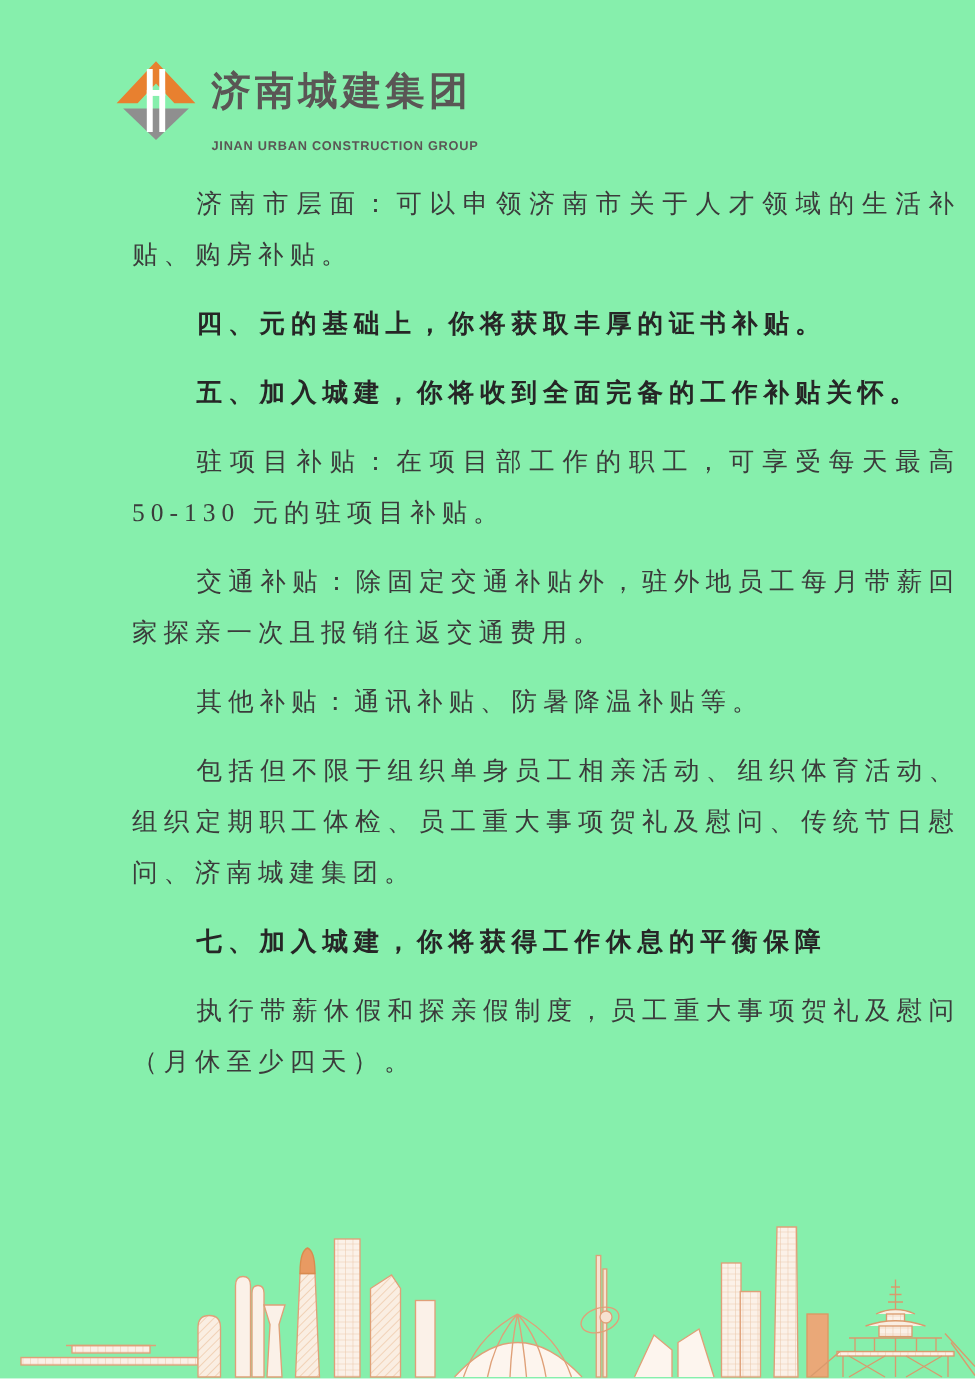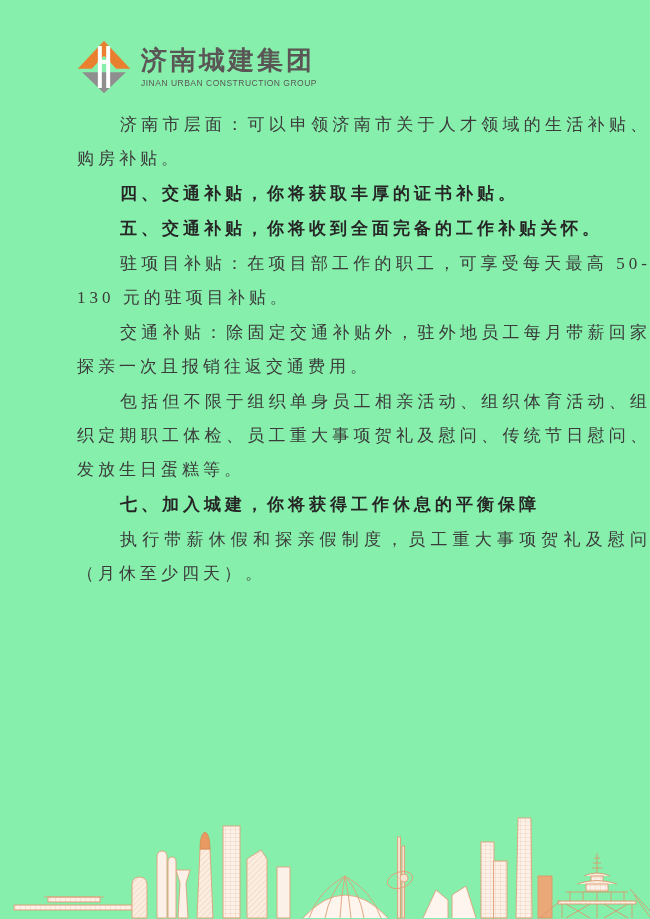--- a/index.html
+++ b/index.html
@@ -10,29 +10,29 @@
   .logo-row{position:absolute;top:38px;left:76px;display:flex;align-items:flex-start;gap:9px;}
   .logo-mark{width:56px;height:58px;flex:0 0 auto;}
   .logo-text{display:flex;flex-direction:column;}
   .logo-cn{
     font-family:"Liberation Sans","DejaVu Sans",sans-serif;
     font-size:26px;font-weight:bold;color:#5a5655;letter-spacing:3px;
     line-height:1.15;margin-top:8px;white-space:nowrap;
   }
   .logo-en{
     font-family:"Liberation Sans","DejaVu Sans",sans-serif;
-    font-size:8.5px;font-weight:normal;color:#5a5655;letter-spacing:0.5px;
-    margin-top:2px;white-space:nowrap;
+    font-size:8.5px;font-weight:bold;color:#5a5655;letter-spacing:0.5px;
+    margin-top:16px;white-space:nowrap;
   }
   .content{
     position:absolute;left:76px;right:38px;top:107px;
     font-size:17px;line-height:34px;color:#3b3b3b;
     text-align:justify;letter-spacing:4px;
   }
-  .content p{margin:1px;text-indent:43px;}
+  .content p{margin:12px;text-indent:43px;}
   .content p.heading{font-weight:bold;color:#262626;}
   .skyline{position:absolute;left:0;bottom:0;width:650px;height:130px;}
 </style>
 </head>
 <body>
 
 <div class="page">
 
   <header class="logo-row">
     <svg class="logo-mark" viewBox="0 0 64 64" aria-hidden="true">
@@ -43,25 +43,26 @@
       <rect x="25" y="24" width="14" height="4.5" fill="#ffffff"></rect>
     </svg>
     <div class="logo-text">
       <div class="logo-cn">济南城建集团</div>
       <div class="logo-en">JINAN URBAN CONSTRUCTION GROUP</div>
     </div>
   </header>
 
   <main class="content" id="doc-content">
       <p class="body">济南市层面：可以申领济南市关于人才领域的生活补贴、购房补贴。</p>
-      <p class="heading">四、交通补贴，你将获取丰厚的证书补贴。</p>
-      <p class="heading">五、交通补贴，你将收到全面完备的工作补贴关怀。</p>
+      <p class="heading">四、元的基础上，你将获取丰厚的证书补贴。</p>
+      <p class="heading">五、加入城建，你将收到全面完备的工作补贴关怀。</p>
       <p class="body">驻项目补贴：在项目部工作的职工，可享受每天最高 50-130 元的驻项目补贴。</p>
       <p class="body">交通补贴：除固定交通补贴外，驻外地员工每月带薪回家探亲一次且报销往返交通费用。</p>
-      <p class="body">包括但不限于组织单身员工相亲活动、组织体育活动、组织定期职工体检、员工重大事项贺礼及慰问、传统节日慰问、发放生日蛋糕等。</p>
+      <p class="body">其他补贴：通讯补贴、防暑降温补贴等。</p>
+      <p class="body">包括但不限于组织单身员工相亲活动、组织体育活动、组织定期职工体检、员工重大事项贺礼及慰问、传统节日慰问、济南城建集团。</p>
       <p class="heading">七、加入城建，你将获得工作休息的平衡保障</p>
       <p class="body">执行带薪休假和探亲假制度，员工重大事项贺礼及慰问（月休至少四天）。</p>
     </main>
 
   <svg class="skyline" viewBox="0 0 650 130" aria-hidden="true">
     <defs>
       <pattern id="hatch" width="4" height="4" patternUnits="userSpaceOnUse" patternTransform="rotate(45)">
         <rect width="4" height="4" fill="#FAEEE2"></rect>
         <line x1="0" y1="0" x2="0" y2="4" stroke="#EEC9A9" stroke-width="1"></line>
       </pattern>

